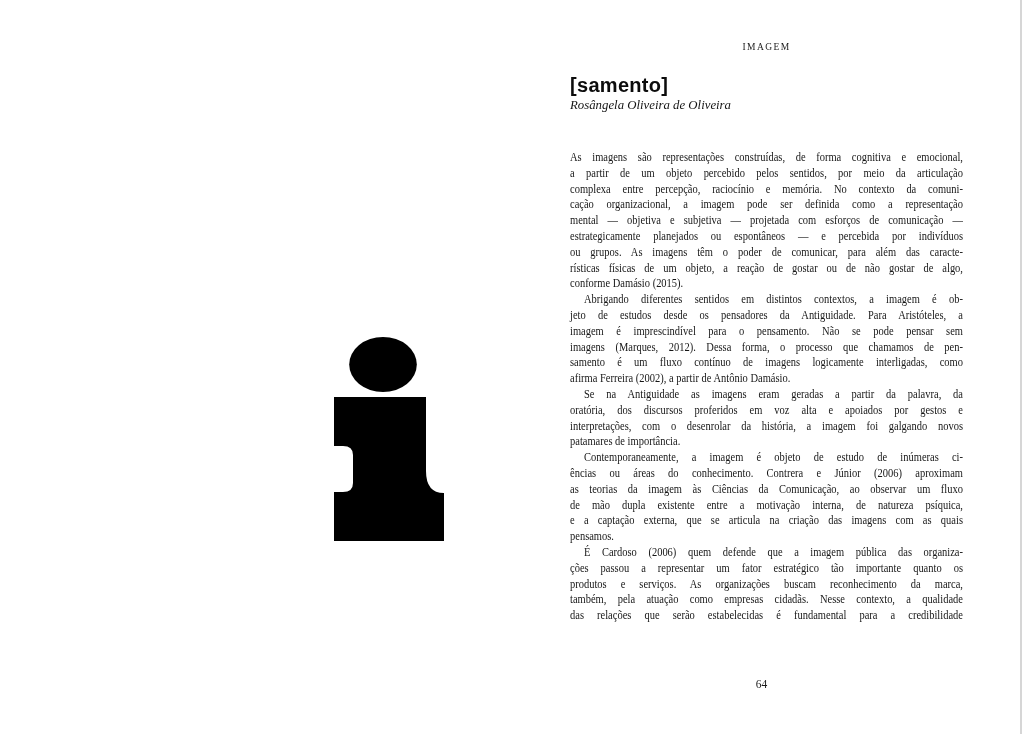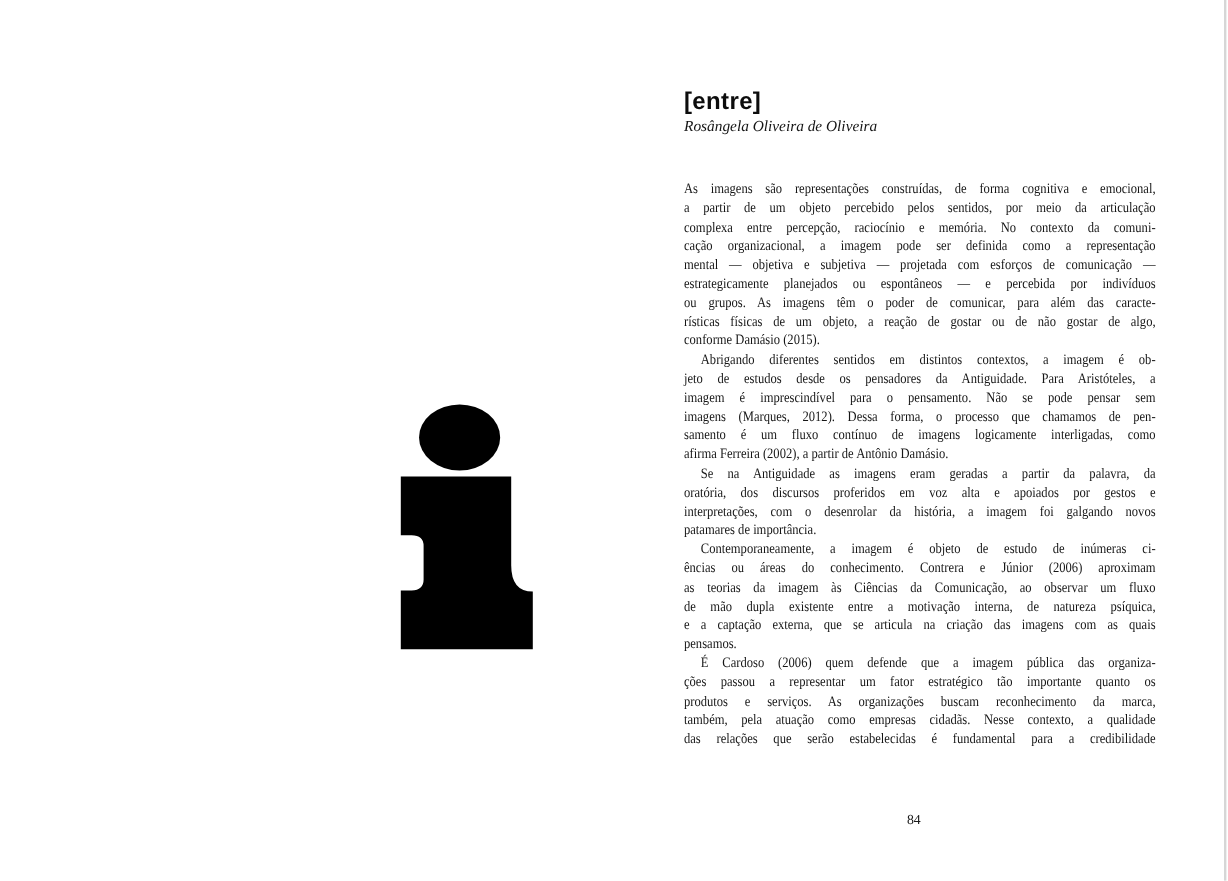--- a/index.html
+++ b/index.html
@@ -34,39 +34,40 @@
   .page-number { position:absolute; left:570px; top:678px; width:383px;
                  text-align:center; font-size:11.5px; color:#1a1a1a; }
 </style>
 </head>
 <body>
 
 <div class="page">
 
   <div class="page-edge"></div>
 
+  <div class="running-head">IMAGEM</div>
 
   <svg class="i-figure" width="120" height="212" viewBox="330 333 120 212">
     <ellipse cx="383" cy="364.5" rx="33.8" ry="27.5" fill="#000000"></ellipse>
     <path fill="#000000" d="M334,397
              L426,397
              L426,471
              Q426,493 444,493
              L444,541
              L334,541
              L334,492
              L343,492
              Q353,492 353,483
              L353,455
              Q353,446 343,446
              L334,446
              Z"></path>
   </svg>
 
-  <div class="entry-title">[entre]</div>
+  <div class="entry-title">[samento]</div>
 
   <div class="entry-author">Rosângela Oliveira de Oliveira</div>
 
   <div class="body-text">
       <div class="bl">As imagens são representações construídas, de forma cognitiva e emocional,</div>
       <div class="bl">a partir de um objeto percebido pelos sentidos, por meio da articulação</div>
       <div class="bl">complexa entre percepção, raciocínio e memória.  No contexto da comuni-</div>
       <div class="bl">cação organizacional, a imagem pode ser definida como a representação</div>
       <div class="bl">mental — objetiva e subjetiva — projetada com esforços de comunicação —</div>
       <div class="bl">estrategicamente planejados ou espontâneos — e percebida por indivíduos</div>
@@ -89,15 +90,15 @@
       <div class="bl">de mão dupla existente entre a motivação interna, de natureza psíquica,</div>
       <div class="bl">e a captação externa, que se articula na criação das imagens com as quais</div>
       <div class="bl last">pensamos.</div>
       <div class="bl ind">É Cardoso (2006) quem defende que a imagem pública das organiza-</div>
       <div class="bl">ções passou a representar um fator estratégico tão importante quanto os</div>
       <div class="bl">produtos e serviços.  As organizações buscam reconhecimento da marca,</div>
       <div class="bl">também, pela atuação como empresas cidadãs. Nesse contexto, a qualidade</div>
       <div class="bl">das relações que serão estabelecidas é fundamental para a credibilidade</div>
     </div>
 
-  <div class="page-number">84</div>
+  <div class="page-number">64</div>
 
 </div>
 
 </body></html>

